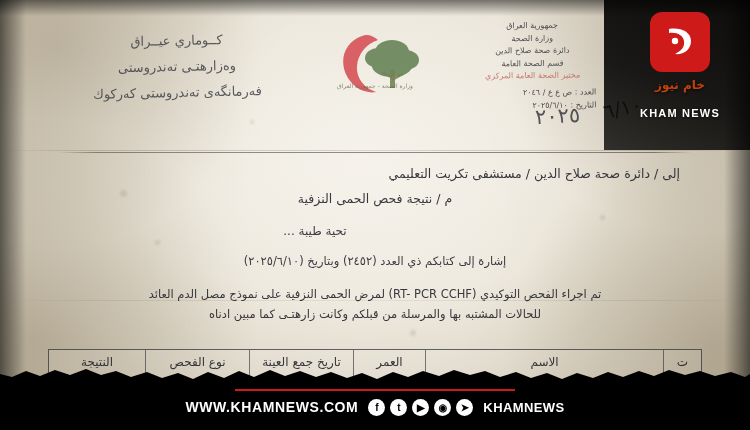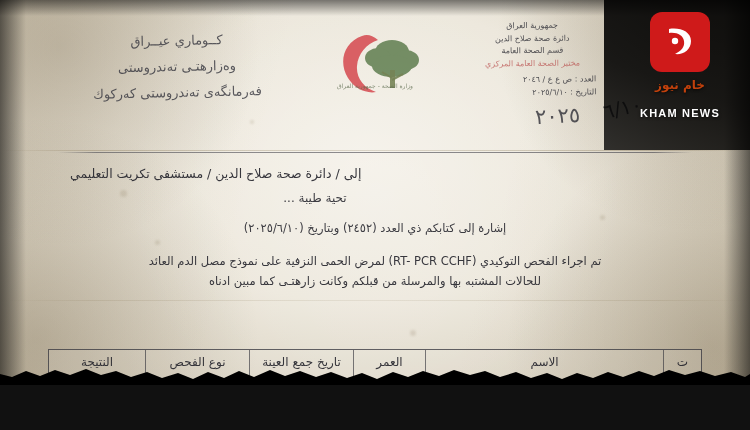--- a/index.html
+++ b/index.html
@@ -153,21 +153,21 @@
 
   
   .body {
     position: absolute;
     left: 70px; right: 70px; top: 166px;
     direction: rtl;
     color: #24242c;
     font-family: "DejaVu Sans", sans-serif;
   }
   .line-to {
-    text-align: left;
+    text-align: right;
     font-size: 12.5px;
     letter-spacing: 0.3px;
     margin-bottom: 10px;
     opacity: 0.9;
   }
   .line-subject {
     text-align: center;
     font-size: 12.5px;
     margin-bottom: 18px;
     opacity: 0.9;
@@ -383,36 +383,38 @@
         </g>
 
         <path d="M90 48 L90 66 L95 66 L95 48 Z" fill="#6b7a4a" opacity="0.9"></path>
         <path d="M92 56 L82 50 M92 58 L103 52" stroke="#6b7a4a" stroke-width="2" fill="none" opacity="0.9"></path>
       </svg>
     </div>
     <div class="logo-caption">وزارة الصحة - جمهورية العراق</div>
 
     <div class="letterhead">
       <div class="ln">جمهورية العراق</div>
+      <div class="ln">وزارة الصحة</div>
       <div class="ln">دائرة صحة صلاح الدين</div>
       <div class="ln">قسم الصحة العامة</div>
       <div class="ln stamp-line">مختبر الصحة العامة المركزي</div>
       <div class="lh-fields">
         <div class="row">العدد : ص ع ع / ٢٠٤٦</div>
         <div class="row">التاريخ : ٢٠٢٥/٦/١٠</div>
       </div>
     </div>
 
     <div class="hand-date">٢٠٢٥</div>
     <div class="hand-date-2">٦/١٠</div>
 
     <div class="hr-main"></div>
 
     <div class="body">
       <div class="line-to">إلى / دائرة صحة صلاح الدين / مستشفى تكريت التعليمي</div>
+      <div class="line-subject">م / نتيجة فحص الحمى النزفية</div>
       <div class="line-greet">تحية طيبة ...</div>
       <div class="line-ref">إشارة إلى كتابكم ذي العدد (٢٤٥٢) وبتاريخ (٢٠٢٥/٦/١٠)</div>
       <div class="para">
         <span>تم اجراء الفحص التوكيدي </span><span class="ltr">(RT- PCR CCHF)</span><span> لمرض الحمى النزفية على نموذج مصل الدم العائد</span>
       </div>
       <div class="para">للحالات المشتبه بها والمرسلة من قبلكم وكانت زارهتـى كما مبين ادناه</div>
     </div>
 
     <div class="table">
       <div class="cell c-seq">ت</div>
@@ -439,14 +441,26 @@
     <div class="mark">
       <svg viewBox="0 0 42 42" xmlns="http://www.w3.org/2000/svg">
         <path d="M10 8 C20 6, 32 10, 32 20 C32 29, 24 34, 16 33 C22 30, 26 26, 25 20 C24 14, 18 11, 10 12 Z" fill="#ffffff"></path>
         <circle cx="16" cy="20" r="3.2" fill="#ffffff"></circle>
       </svg>
     </div>
     <div class="ar">خام نيوز</div>
     <div class="en">KHAM NEWS</div>
   </div>
 
+  <div class="footer">
+    <div class="footer-rule"></div>
+    <div class="site">WWW.KHAMNEWS.COM</div>
+    <div class="socials">
+      <div class="soc fb">f</div>
+      <div class="soc tw">t</div>
+      <div class="soc yt">▶</div>
+      <div class="soc ig">◉</div>
+      <div class="soc tg">➤</div>
+    </div>
+    <div class="handle">KHAMNEWS</div>
+  </div>
 
 </div>
 
 </body></html>

